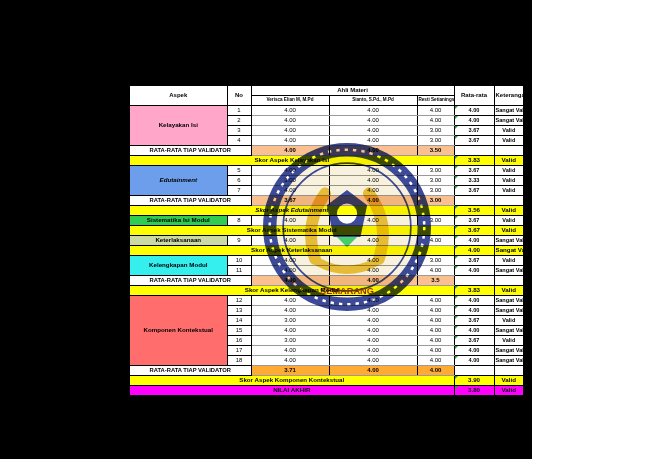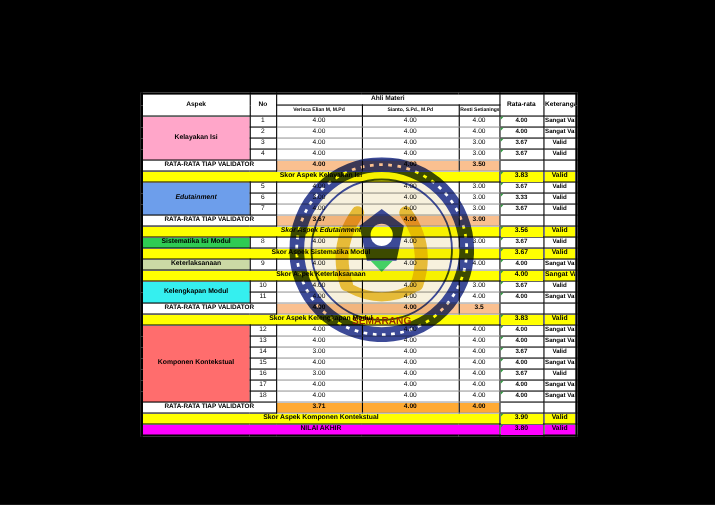--- a/index.html
+++ b/index.html
@@ -1,17 +1,17 @@
 <!DOCTYPE html>
 <html><head>
 <meta charset="utf-8">
 <style>
   html,body { margin:0; padding:0; }
   .canvas {
-    width:650px; height:459px; background:#000;
+    width:532px; height:459px; background:#000;
     position:relative; overflow:hidden;
     font-family:"Liberation Sans", sans-serif;
   }
   table.val-table {
     position:absolute; left:128px; top:84px; width:395px;
     border-collapse:collapse; table-layout:fixed;
     background:#fff; color:#000;
     border:2px solid #000;
   }
   th, td {

